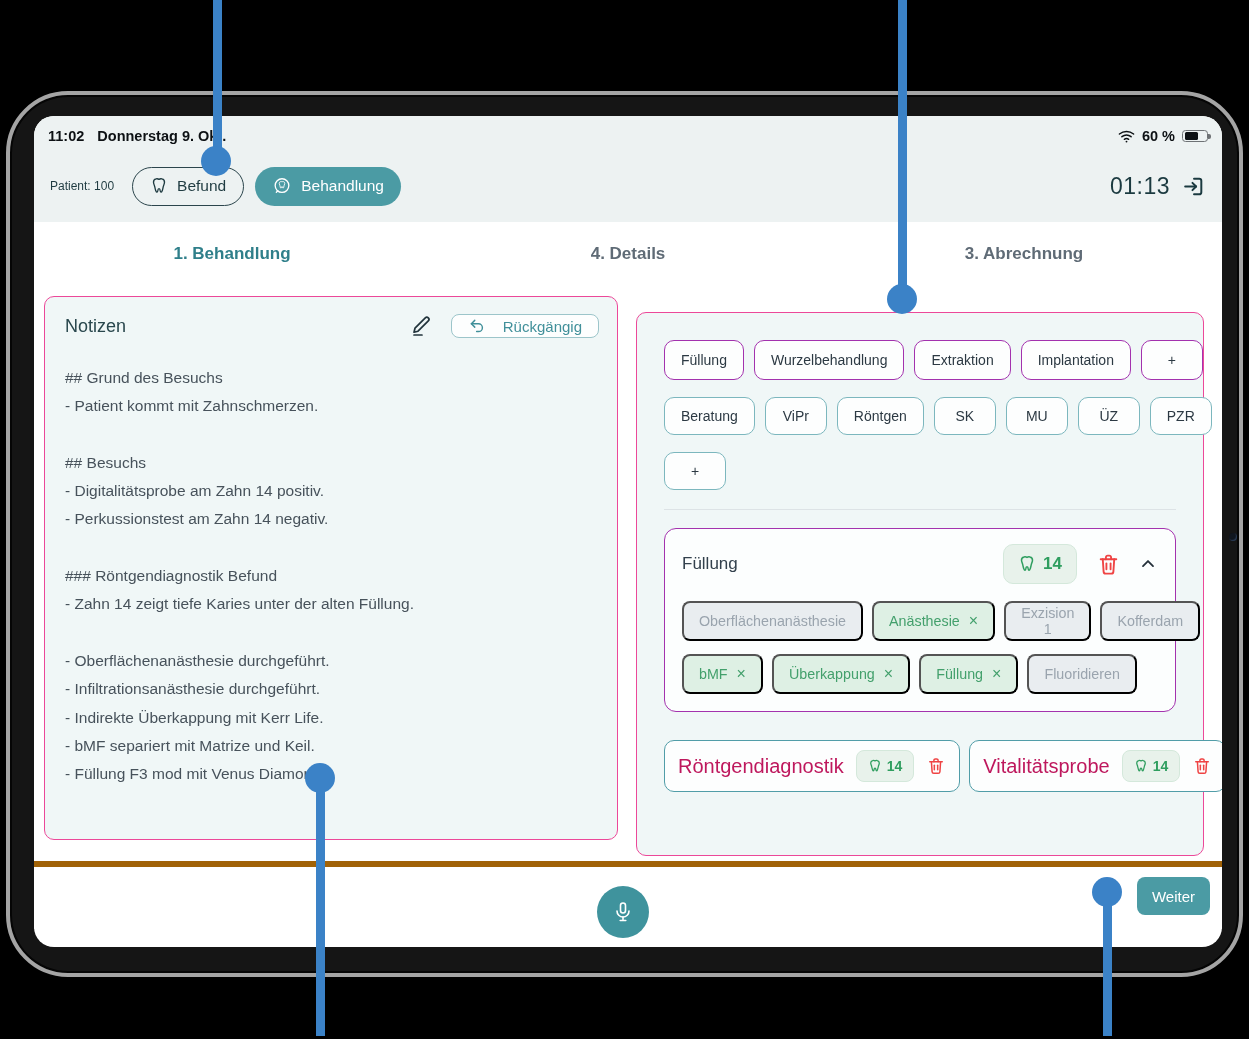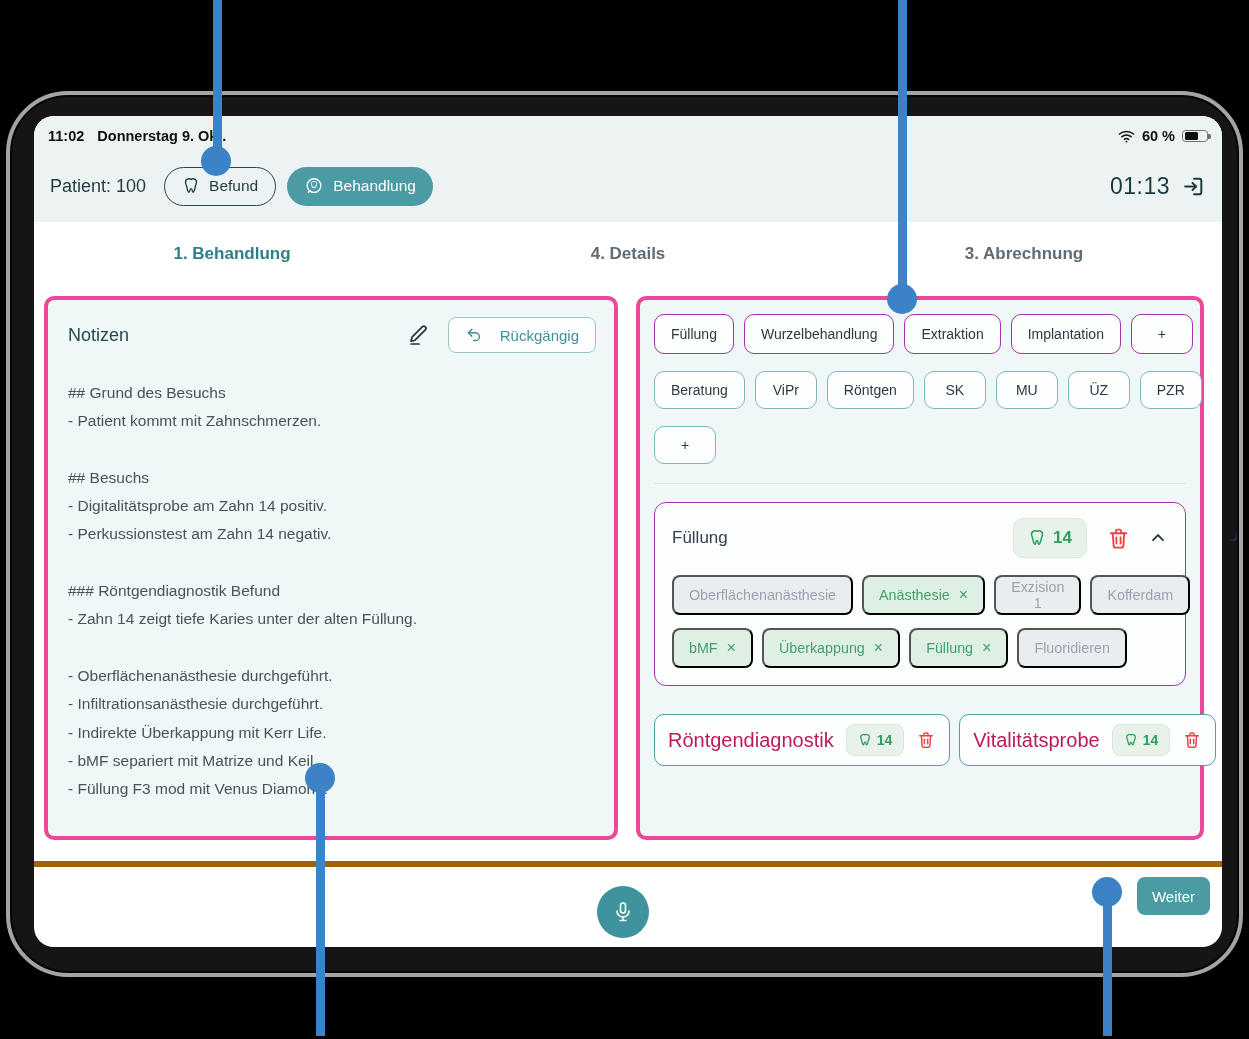--- a/index.html
+++ b/index.html
@@ -37,21 +37,21 @@
   .statusbar .left { display:flex; gap:13px; align-items:center; }
   .statusbar .right { display:flex; gap:7px; align-items:center; font-weight:600; }
   .battery { position:relative; width:26px; height:12.5px; border:1px solid #6e7275; border-radius:3.5px; }
   .battery .fill { position:absolute; left:1.5px; top:1.5px; bottom:1.5px; width:56%; background:#0d1114; border-radius:1.5px; }
   .battery:after { content:""; position:absolute; right:-3.5px; top:3.5px; width:2.5px; height:5px; background:#6e7275; border-radius:0 2px 2px 0; }
 
   .header-row {
     position:absolute; left:0; top:40px; width:100%; height:60px;
     display:flex; align-items:center; padding:0 16px;
   }
-  .patient-label { font-size:18px; color:#1f3b41; margin-right:18px; }
+  .patient-label { font-size:12px; color:#1f3b41; margin-right:18px; }
   .pill-btn {
     height:39px; border-radius:20px; display:inline-flex; align-items:center; gap:9px;
     padding:0 17px; font-size:15.5px; cursor:pointer;
   }
   .befund-btn { border:1.5px solid #2b454c; color:#1f3b41; background:transparent; margin-right:11px; }
   .behandlung-btn { background:#4b9ba4; color:#ffffff; border:none; }
   .header-right { margin-left:auto; display:flex; align-items:center; gap:11px; color:#1b3a40; }
   .timer { font-size:23px; letter-spacing:0.5px; }
 
   
@@ -62,39 +62,39 @@
   .tab { flex:1; display:flex; align-items:center; justify-content:center; position:relative;
          font-size:17px; font-weight:700; color:#5f6b76; cursor:pointer; }
   .tab.active { color:#2f7f8a; }
   .tab.active:after { content:""; position:absolute; bottom:5px; left:50%; transform:translateX(-50%);
                       width:114px; height:4px; background:#35858f; }
 
   
   .content { position:absolute; left:0; top:161px; width:100%; height:584px; background:#fff; }
   .panel {
     position:absolute; top:19px; height:544px; background:#f0f7f7;
-    border:4px solid #ec4899; border-radius:10px;
+    border:1px solid #ec4899; border-radius:10px;
   }
   .panel.left  { left:10px;  width:574px; }
   .panel.right { left:602px; width:568px; }
 
   
   .notes-header { display:flex; align-items:center; padding:17px 18px 0 20px; }
   .notes-title { font-size:18px; color:#29474d; }
   .notes-icons { margin-left:auto; display:flex; align-items:center; gap:17px; }
   .undo-btn {
-    height:36px; padding:4px 16px; display:inline-flex; align-items:center; gap:17px;
+    height:24px; padding:4px 16px; display:inline-flex; align-items:center; gap:17px;
     background:#fdfefe; border:1px solid #9cc5ca; border-radius:8px;
     color:#41909a; font-size:15px; cursor:pointer;
   }
   .notes-body { margin-top:26px; padding:0 20px; }
   .note-line { min-height:28.3px; line-height:28.3px; font-size:15.5px; color:#47525b; white-space:pre; }
 
   
-  .panel.right { padding:14px; }
+  .panel.right { padding:27px;margin-top:16px; }
   .chip-row { display:flex; gap:10px; margin-bottom:17px; }
   .chip {
     height:40px; display:inline-flex; align-items:center; justify-content:center;
     padding:0 16px; border-radius:10px; background:#fdfefe; font-size:14px; color:#2c3943; cursor:pointer;
   }
   .chip.purple { border:1.5px solid #a332ae; }
   .chip.teal   { border:1px solid #7cb7be; height:38px; }
   .chip.wide   { min-width:62px; }
   .divider { border-top:1px solid #dde3e6; margin:19px 0 0 0; }
 

